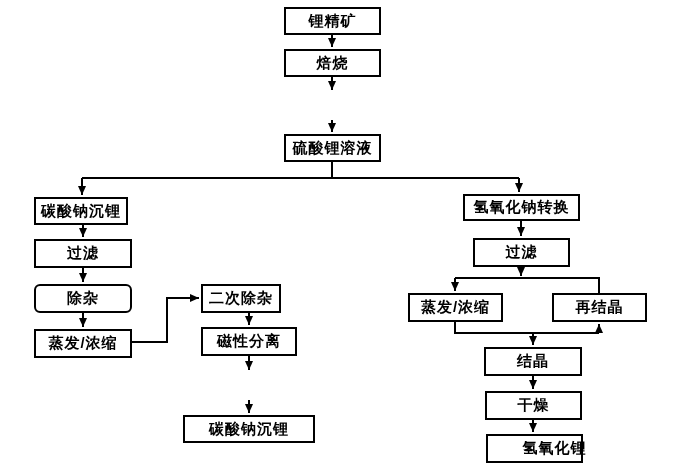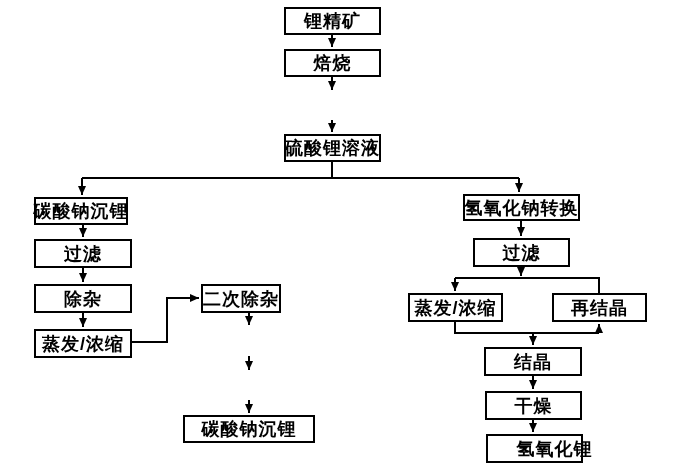--- a/index.html
+++ b/index.html
@@ -15,37 +15,37 @@
     position: absolute;
     left: 0; top: 0;
     width: 685px; height: 469px;
   }
   .node {
     position: absolute;
     box-sizing: border-box;
     border: 2px solid #000000;
     background: #ffffff;
     color: #000000;
-    font-size: 18px;
+    font-size: 15px;
     font-weight: bold;
     display: flex;
     align-items: center;
     justify-content: center;
     white-space: nowrap;
     letter-spacing: 1px;
   }
   
   .n0  { left: 284px; top: 7px;   width: 97px;  height: 28px; }
   .n1  { left: 284px; top: 49px;  width: 97px;  height: 28px; }
   .n2  { left: 284px; top: 92px;  width: 97px;  height: 28px; }
   .n3  { left: 284px; top: 134px; width: 97px;  height: 28px; }
   
   .n4  { left: 34px;  top: 197px; width: 94px;  height: 28px; }
   .n5  { left: 34px;  top: 239px; width: 98px;  height: 29px; }
-  .n6  { left: 34px;  top: 284px; width: 98px;  height: 29px; }
+  .n6  { left: 34px;  top: 284px; width: 98px;  height: 29px; border-radius: 6px; }
   .n7  { left: 34px;  top: 329px; width: 98px;  height: 29px; }
   
   .n8  { left: 201px; top: 284px; width: 80px;  height: 29px; }
   .n9  { left: 201px; top: 327px; width: 96px;  height: 29px; }
   .n10 { left: 183px; top: 372px; width: 132px; height: 28px; }
   .n11 { left: 183px; top: 415px; width: 132px; height: 28px; }
   
   .n12 { left: 463px; top: 194px; width: 117px; height: 27px; text-align: right; }
   .n13 { left: 473px; top: 238px; width: 97px;  height: 29px; }
   .n14 { left: 408px; top: 293px; width: 95px;  height: 29px; }
@@ -99,20 +99,21 @@
   </svg>
 
   <div class="node n0">锂精矿</div>
   <div class="node n1">焙烧</div>
   <div class="node n3">硫酸锂溶液</div>
   <div class="node n4">碳酸钠沉锂</div>
   <div class="node n5">过滤</div>
   <div class="node n6">除杂</div>
   <div class="node n7">蒸发/浓缩</div>
   <div class="node n8">二次除杂</div>
+  <div class="node n9">磁性分离</div>
   <div class="node n11">碳酸钠沉锂</div>
   <div class="node n12">氢氧化钠转换</div>
   <div class="node n13">过滤</div>
   <div class="node n14">蒸发/浓缩</div>
   <div class="node n15">再结晶</div>
   <div class="node n16">结晶</div>
   <div class="node n17">干燥</div>
   <div class="node n18">氢氧化锂</div>
 
 </div>

